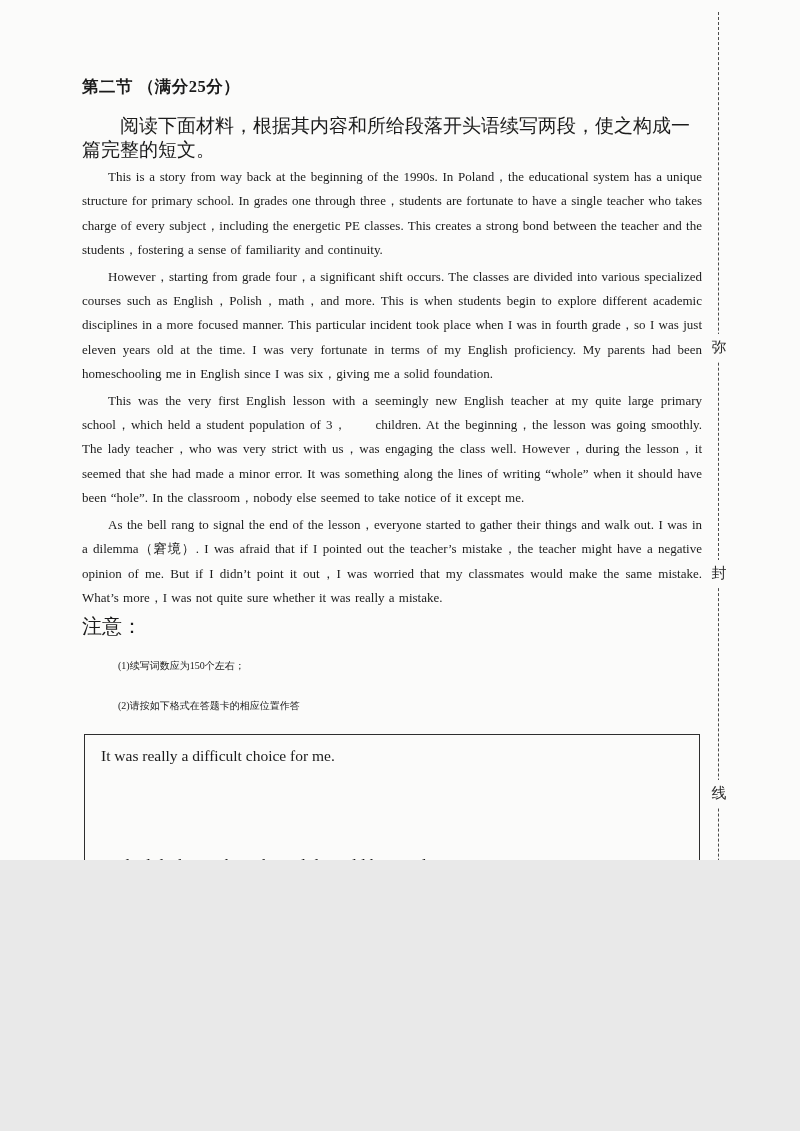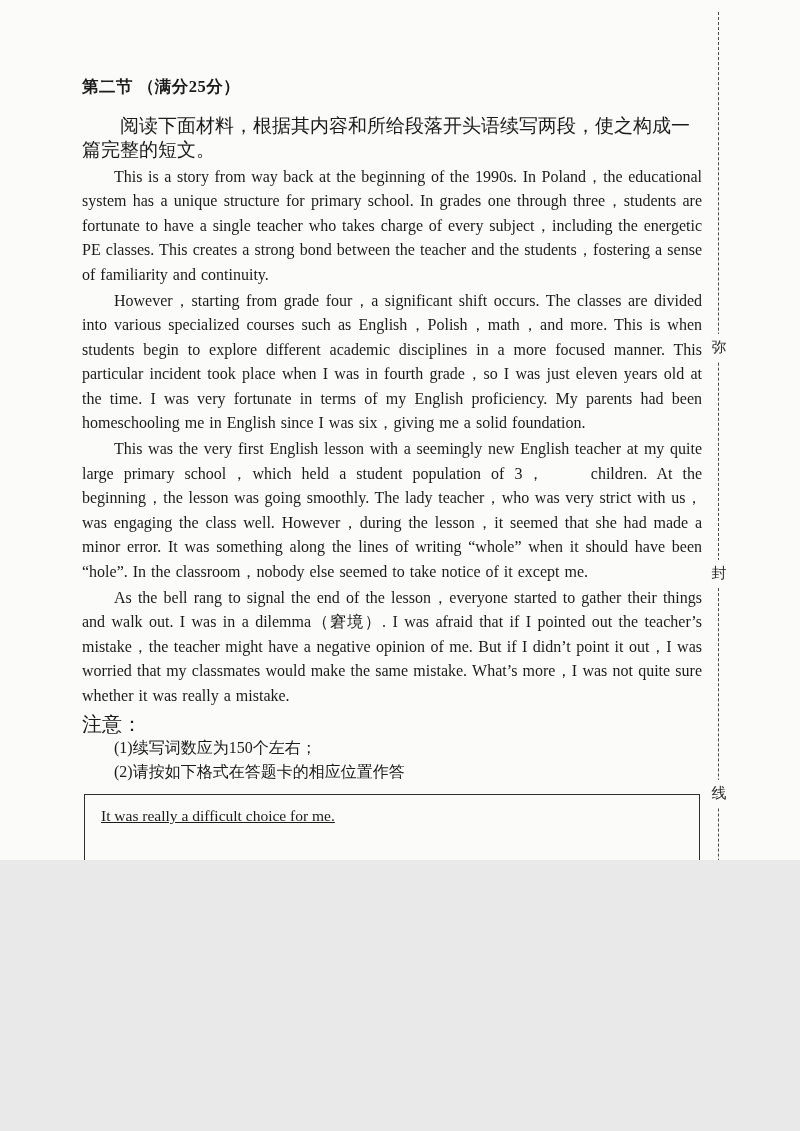--- a/index.html
+++ b/index.html
@@ -29,47 +29,46 @@
     margin: 0 0 7px 0;
     letter-spacing: 0.5px;
   }
   .instruction {
     font-size: 19px;
     margin: 16px 0 3px 0;
     text-indent: 2em;
     line-height: 24px;
   }
   .para {
-    font-size: 16px;
+    font-size: 13px;
     line-height: 24.4px;
     text-align: justify;
     text-indent: 2em;
     margin: 0 0 2px 0;
     word-spacing: 1px;
   }
   .notice {
     font-size: 20px;
     margin: 4px 0 0 0;
     line-height: 24px;
   }
   .note {
-    font-size: 16px;
-    margin: 0;
+    font-size: 10px;
+    margin: 16px;
     line-height: 24px;
     text-indent: 2em;
   }
   .answer-box {
     box-sizing: border-box;
     margin-top: 10px;
     margin-left: 2px;
     width: 616px;
     height: 206px;
     border: 1.5px solid #2e2e2e;
     padding: 10px 16px;
-    text-decoration: underline;
   }
   .box-line1 {
     font-size: 15.5px;
     margin: 0;
     line-height: 22px;
   }
   .box-line2 {
     font-size: 17px;
     margin: 88px 0 0 0;
     line-height: 22px;

